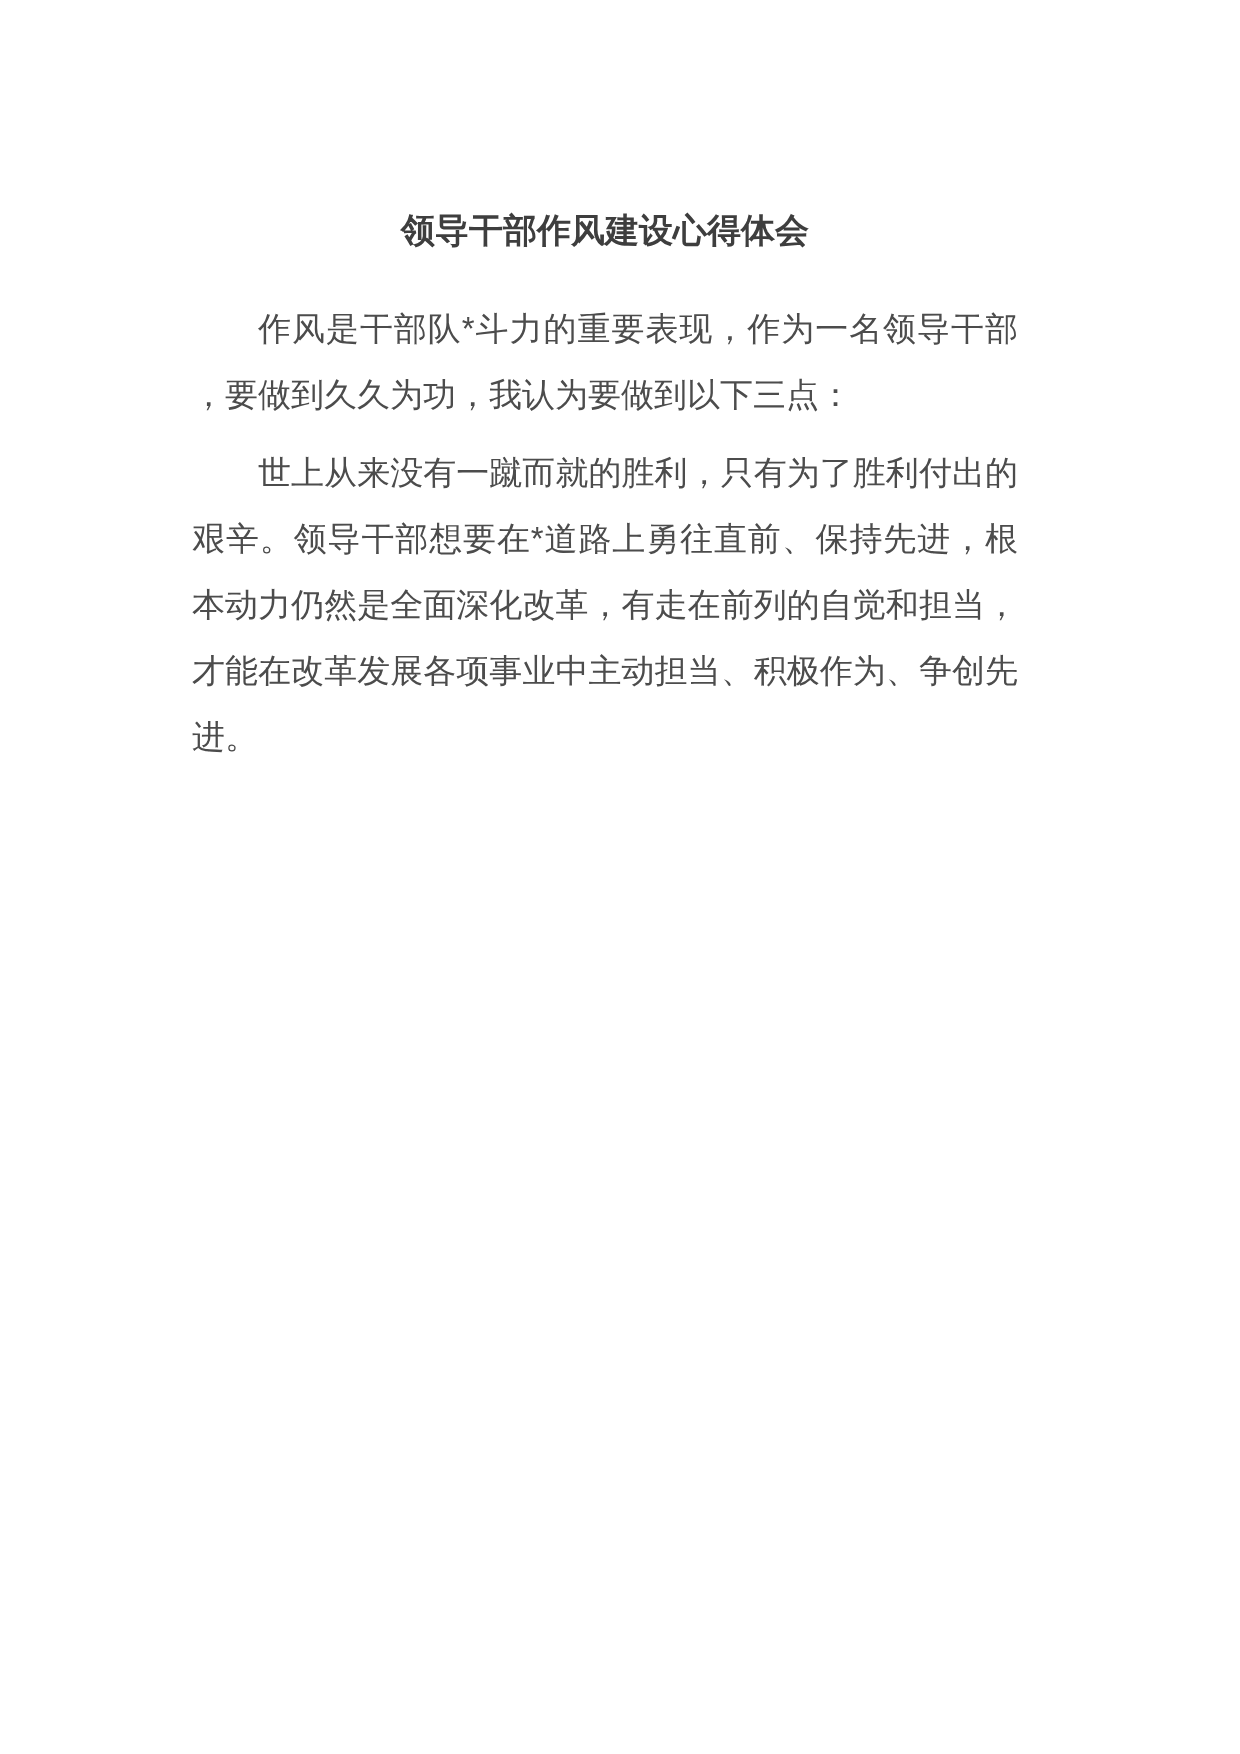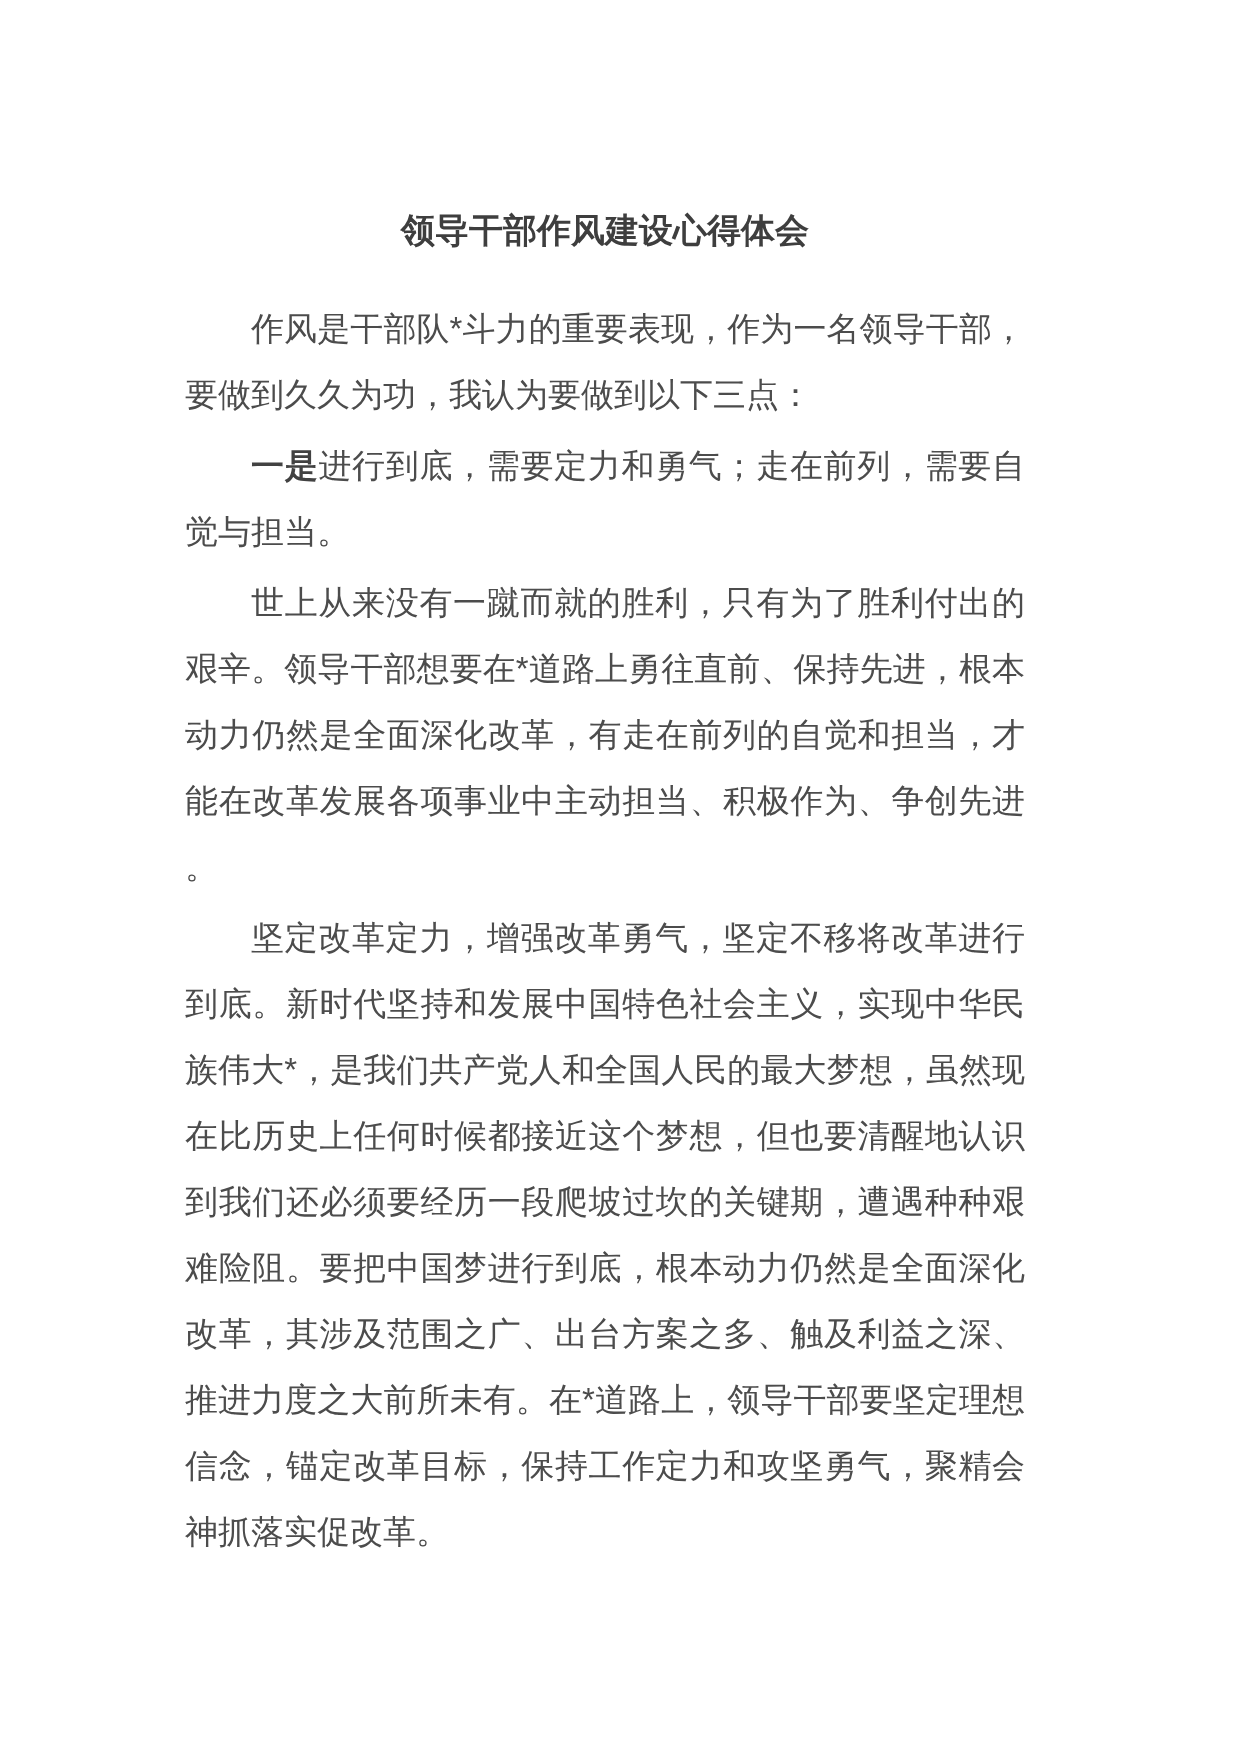--- a/index.html
+++ b/index.html
@@ -24,21 +24,21 @@
   .doc-title {
     margin: 0 0 33px 0;
     text-align: center;
     font-size: 34px;
     line-height: 66px;
     font-weight: bold;
     color: #3e3e3e;
     letter-spacing: 0;
   }
   .para {
-    margin: 5px;
+    margin: 12px;
     font-size: 33px;
     line-height: 66px;
     color: #4c4c4c;
     text-align: justify;
     text-indent: 2em;
     word-break: break-all;
     line-break: anywhere;
   }
   .para .lead-bold {
     font-weight: bold;
@@ -46,18 +46,16 @@
   }
 </style>
 </head>
 <body>
 
 <div class="page">
   <h1 class="doc-title">领导干部作风建设心得体会</h1>
 
   <p class="para">作风是干部队*斗力的重要表现，作为一名领导干部，要做到久久为功，我认为要做到以下三点：</p>
 
-  <p class="para"><span class="lead-bold">一是</span><span>进行到底，需要定力和勇气；走在前列，需要自觉与担当。</span></p>
 
   <p class="para">世上从来没有一蹴而就的胜利，只有为了胜利付出的艰辛。领导干部想要在*道路上勇往直前、保持先进，根本动力仍然是全面深化改革，有走在前列的自觉和担当，才能在改革发展各项事业中主动担当、积极作为、争创先进。</p>
 
-  <p class="para">坚定改革定力，增强改革勇气，坚定不移将改革进行到底。新时代坚持和发展中国特色社会主义，实现中华民族伟大*，是我们共产党人和全国人民的最大梦想，虽然现在比历史上任何时候都接近这个梦想，但也要清醒地认识到我们还必须要经历一段爬坡过坎的关键期，遭遇种种艰难险阻。要把中国梦进行到底，根本动力仍然是全面深化改革，其涉及范围之广、出台方案之多、触及利益之深、推进力度之大前所未有。在*道路上，领导干部要坚定理想信念，锚定改革目标，保持工作定力和攻坚勇气，聚精会神抓落实促改革。</p>
 </div>
 
 </body></html>

